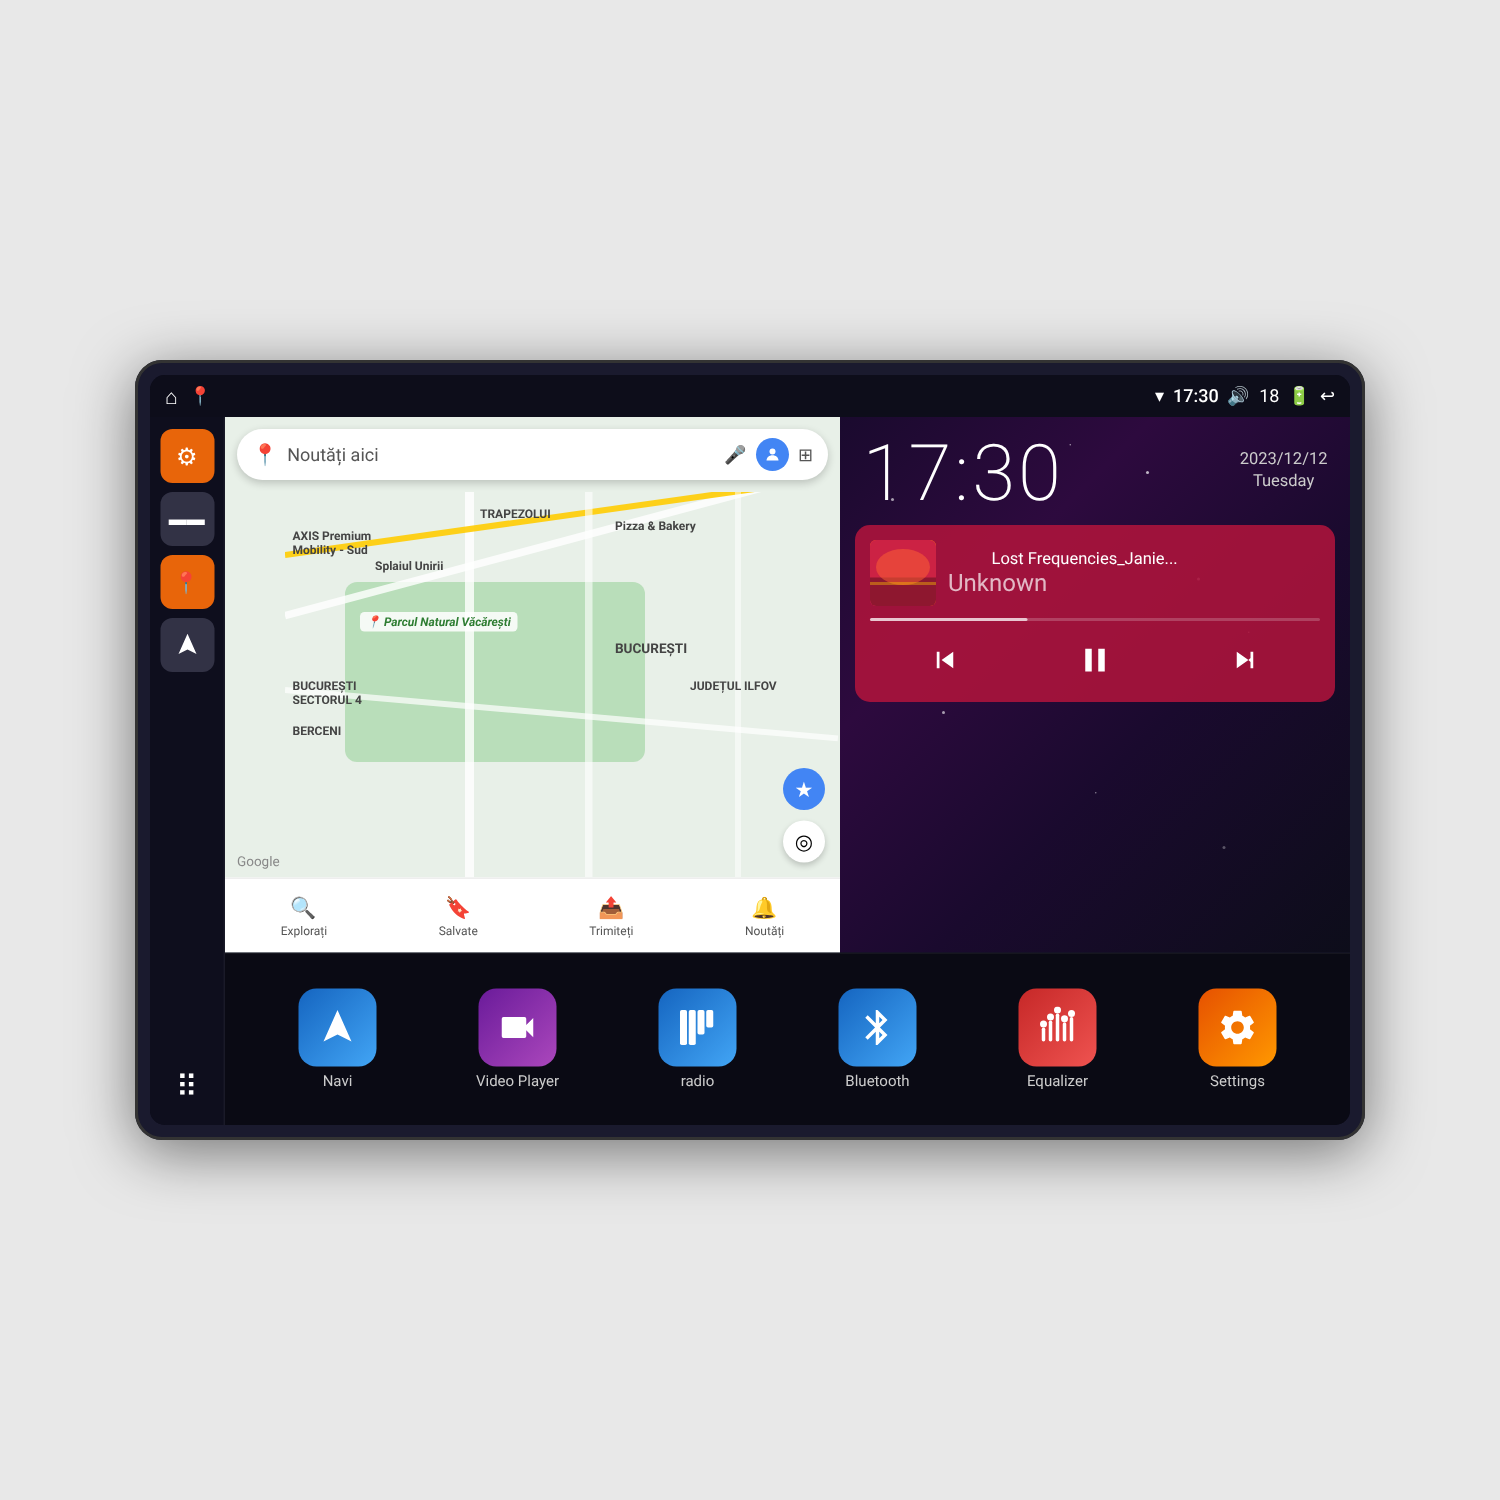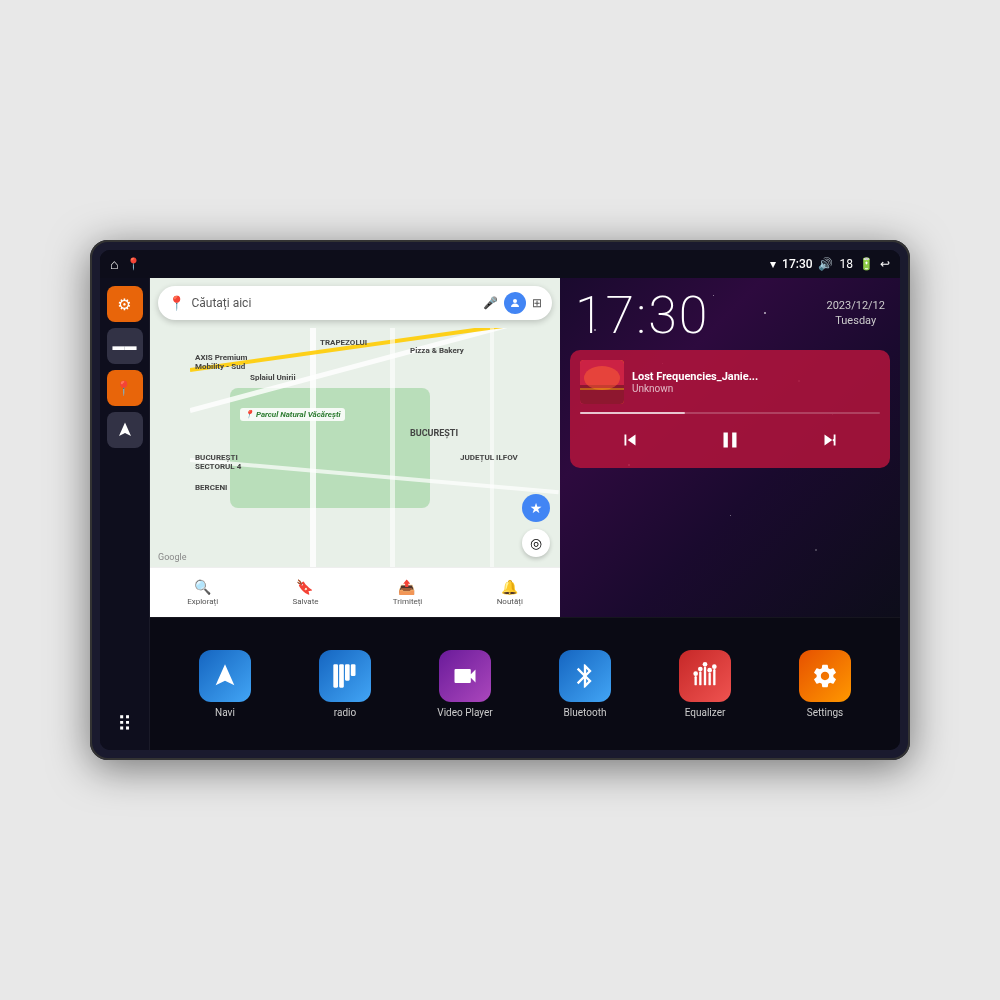--- a/index.html
+++ b/index.html
@@ -314,46 +314,47 @@
       display: flex;
       align-items: center;
       justify-content: center;
       font-size: 8px;
       color: rgba(255,255,255,0.7);
     }
     .music-text { flex: 1; min-width: 0; }
     .music-title {
       font-size: 11px;
       color: #fff;
-      font-weight: 700;
+      font-weight: 400;
       white-space: nowrap;
       overflow: hidden;
       text-overflow: ellipsis;
-    }
-    .music-artist { font-size: 10px; color: rgba(255,255,255,0.7); }
+      margin-left: 29px;
+    }
+    .music-artist { font-size: 16px; color: rgba(255,255,255,0.7); }
 
     .music-controls {
       display: flex;
       justify-content: space-around;
       align-items: center;
     }
     .music-ctrl-btn {
       color: #fff;
       font-size: 22px;
       cursor: pointer;
       width: 36px;
       height: 36px;
       display: flex;
       align-items: center;
       justify-content: center;
     }
 
     
     .app-dock {
-      height: 133px;
+      height: 115px;
       background: rgba(10, 10, 20, 0.9);
       display: flex;
       align-items: center;
       justify-content: space-around;
       padding: 8px 15px;
       flex-shrink: 0;
       border-top: 1px solid rgba(255,255,255,0.05);
     }
     .app-icon-wrap {
       display: flex;
@@ -448,21 +449,21 @@
 
       <div class="center-area">
 
         <div class="map-container">
 
           <div class="map-frame">
             <div class="map-bg">
 
               <div class="map-search-bar">
                 <span class="map-pin-icon">📍</span>
-                <span class="map-search-text">Căutați aici</span>
+                <span class="map-search-text">Noutăți aici</span>
                 <span class="map-mic-icon">🎤</span>
                 <div class="map-avatar">
                   <svg width="12" height="12" viewBox="0 0 24 24" fill="white">
                       <circle cx="12" cy="8" r="4"></circle>
                       <path d="M4 20c0-4 3.6-7 8-7s8 3 8 7"></path>
                     </svg>
                 </div>
                 <span class="map-settings-icon">⊞</span>
               </div>
 
@@ -593,38 +594,38 @@
             <div class="app-icon navi">
               <svg width="28" height="28" viewBox="0 0 24 24" fill="white">
                 <path d="M12 2L4 20l8-4 8 4z"></path>
               </svg>
             </div>
             <span class="app-label">Navi</span>
           </div>
 
 
           <div class="app-icon-wrap">
+            <div class="app-icon video">
+              <svg width="28" height="28" viewBox="0 0 24 24" fill="white">
+                <path d="M17 10.5V7a1 1 0 00-1-1H4a1 1 0 00-1 1v10a1 1 0 001 1h12a1 1 0 001-1v-3.5l4 4v-11l-4 4z"></path>
+              </svg>
+            </div>
+            <span class="app-label">Video Player</span>
+          </div>
+
+          <div class="app-icon-wrap">
             <div class="app-icon radio">
               <svg width="28" height="28" viewBox="0 0 24 24" fill="white">
                 <rect x="2" y="2" width="4" height="20" rx="1"></rect>
                 <rect x="7" y="2" width="4" height="20" rx="1"></rect>
                 <rect x="12" y="2" width="4" height="14" rx="1"></rect>
                 <rect x="17" y="2" width="4" height="10" rx="1"></rect>
               </svg>
             </div>
             <span class="app-label">radio</span>
-          </div>
-
-          <div class="app-icon-wrap">
-            <div class="app-icon video">
-              <svg width="28" height="28" viewBox="0 0 24 24" fill="white">
-                <path d="M17 10.5V7a1 1 0 00-1-1H4a1 1 0 00-1 1v10a1 1 0 001 1h12a1 1 0 001-1v-3.5l4 4v-11l-4 4z"></path>
-              </svg>
-            </div>
-            <span class="app-label">Video Player</span>
           </div>
 
           <div class="app-icon-wrap">
             <div class="app-icon bluetooth">
               <svg width="28" height="28" viewBox="0 0 24 24" fill="white">
                 <path d="M17.71 7.71L12 2h-1v7.59L6.41 5 5 6.41 10.59 12 5 17.59 6.41 19 11 14.41V22h1l5.71-5.71-4.3-4.29 4.3-4.29zM13 5.83l1.88 1.88L13 9.59V5.83zm1.88 10.46L13 18.17v-3.76l1.88 1.88z"></path>
               </svg>
             </div>
             <span class="app-label">Bluetooth</span>
           </div>

